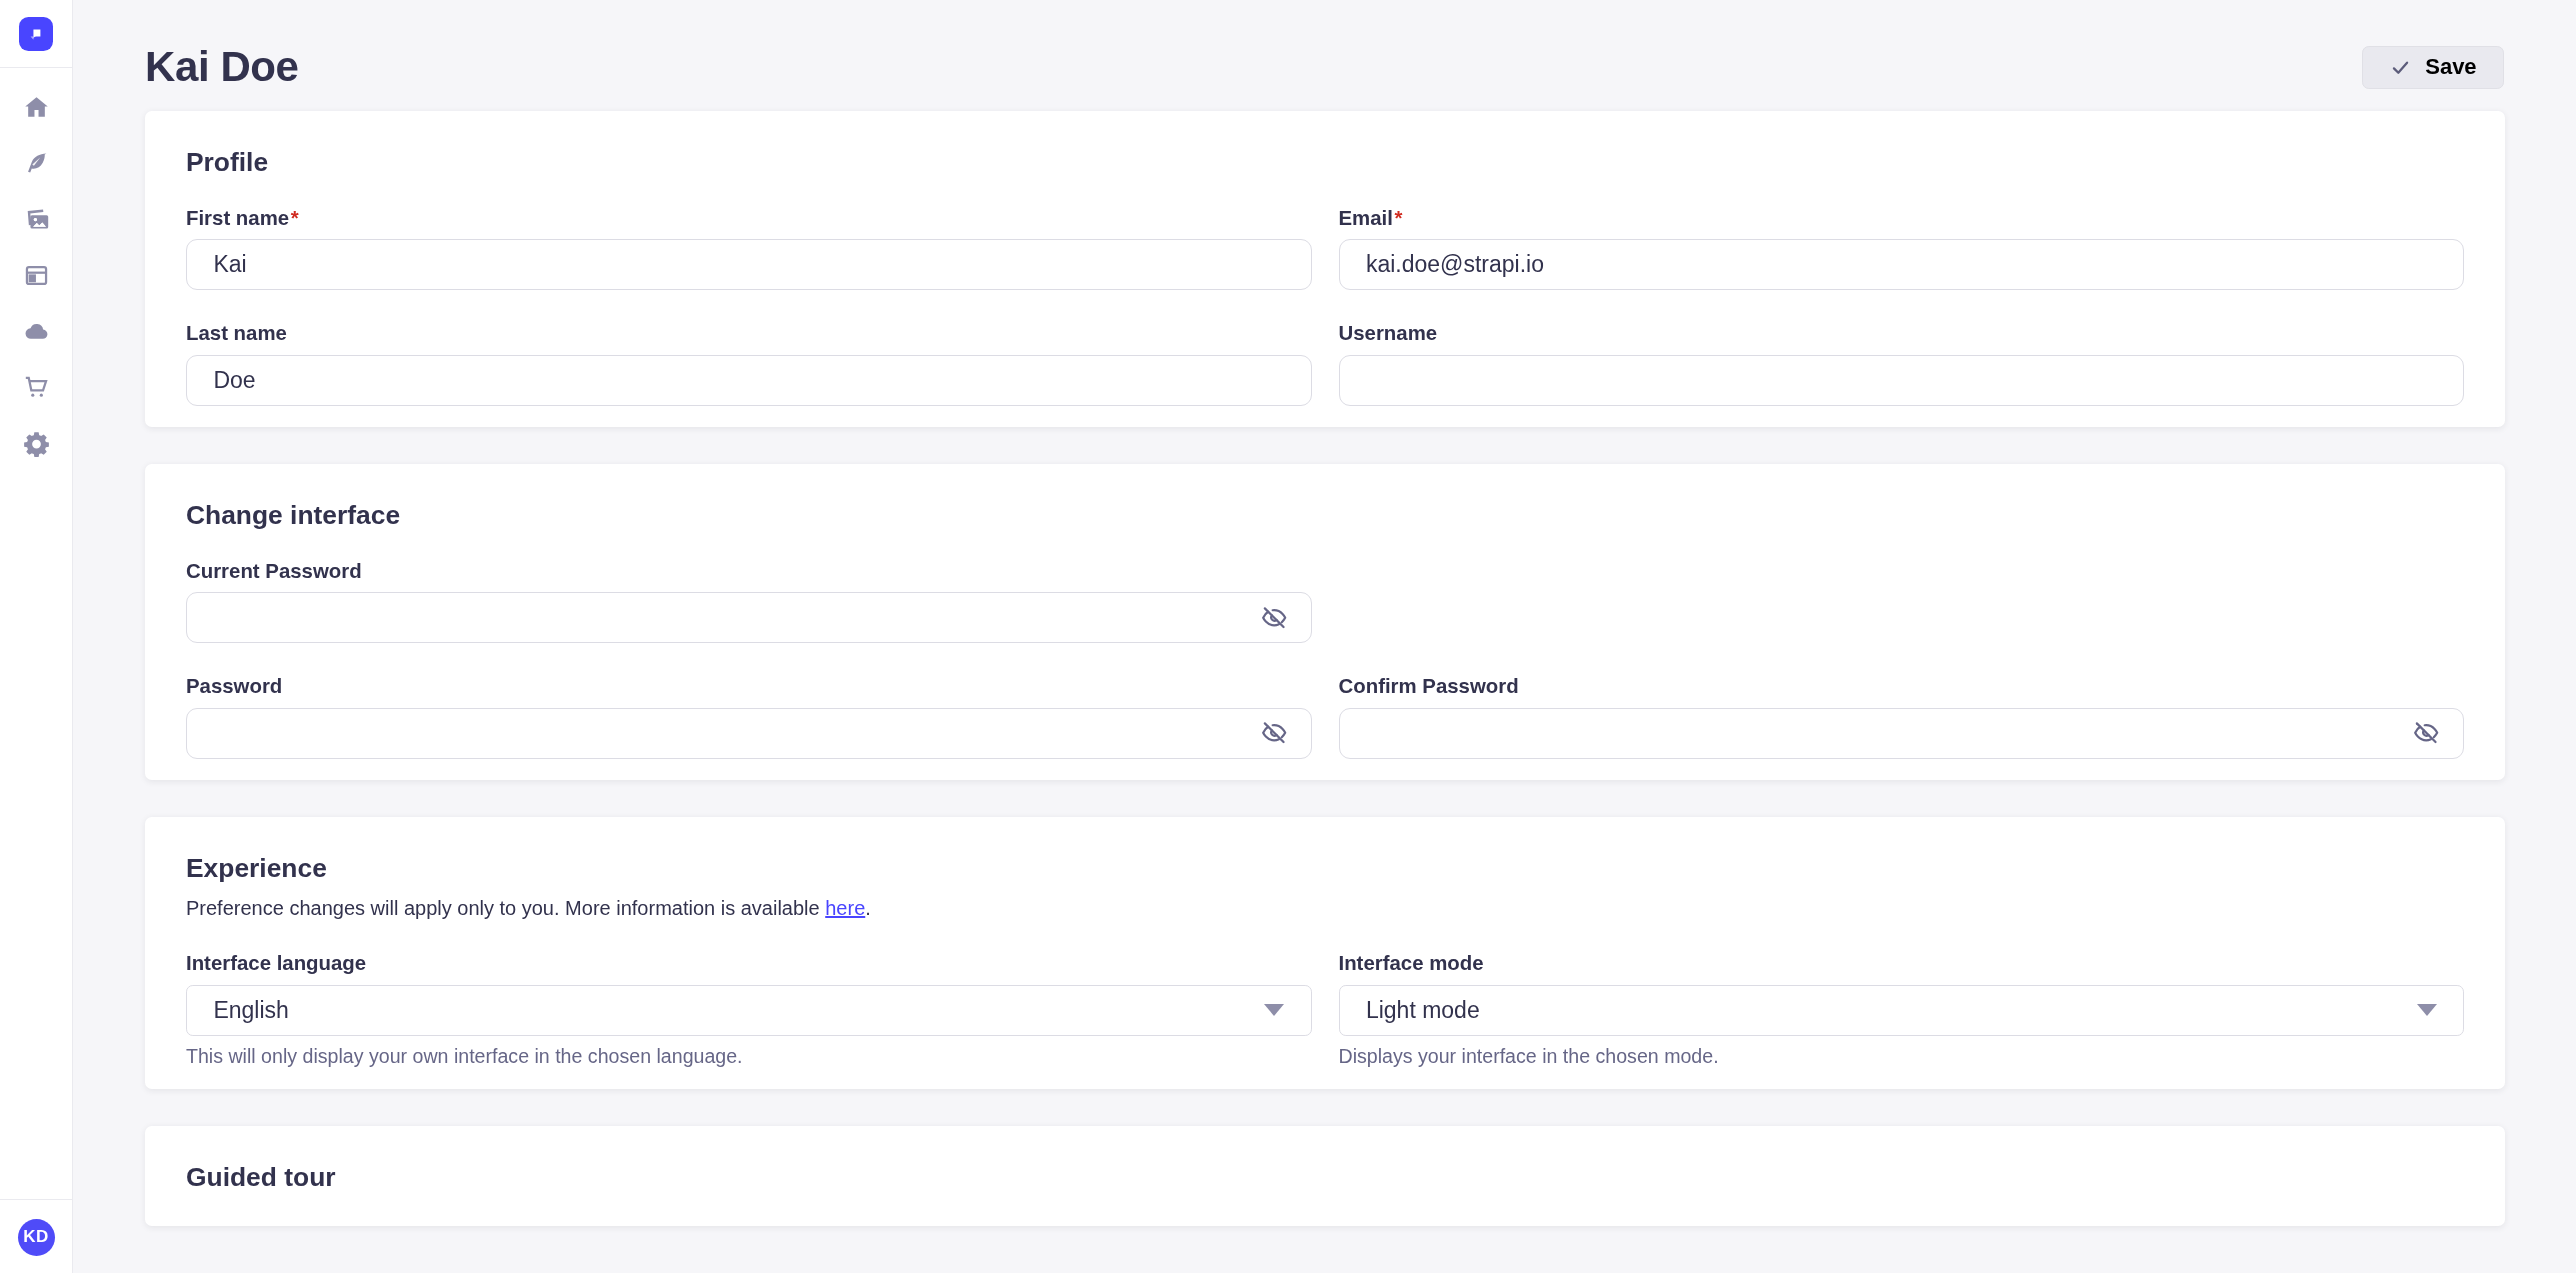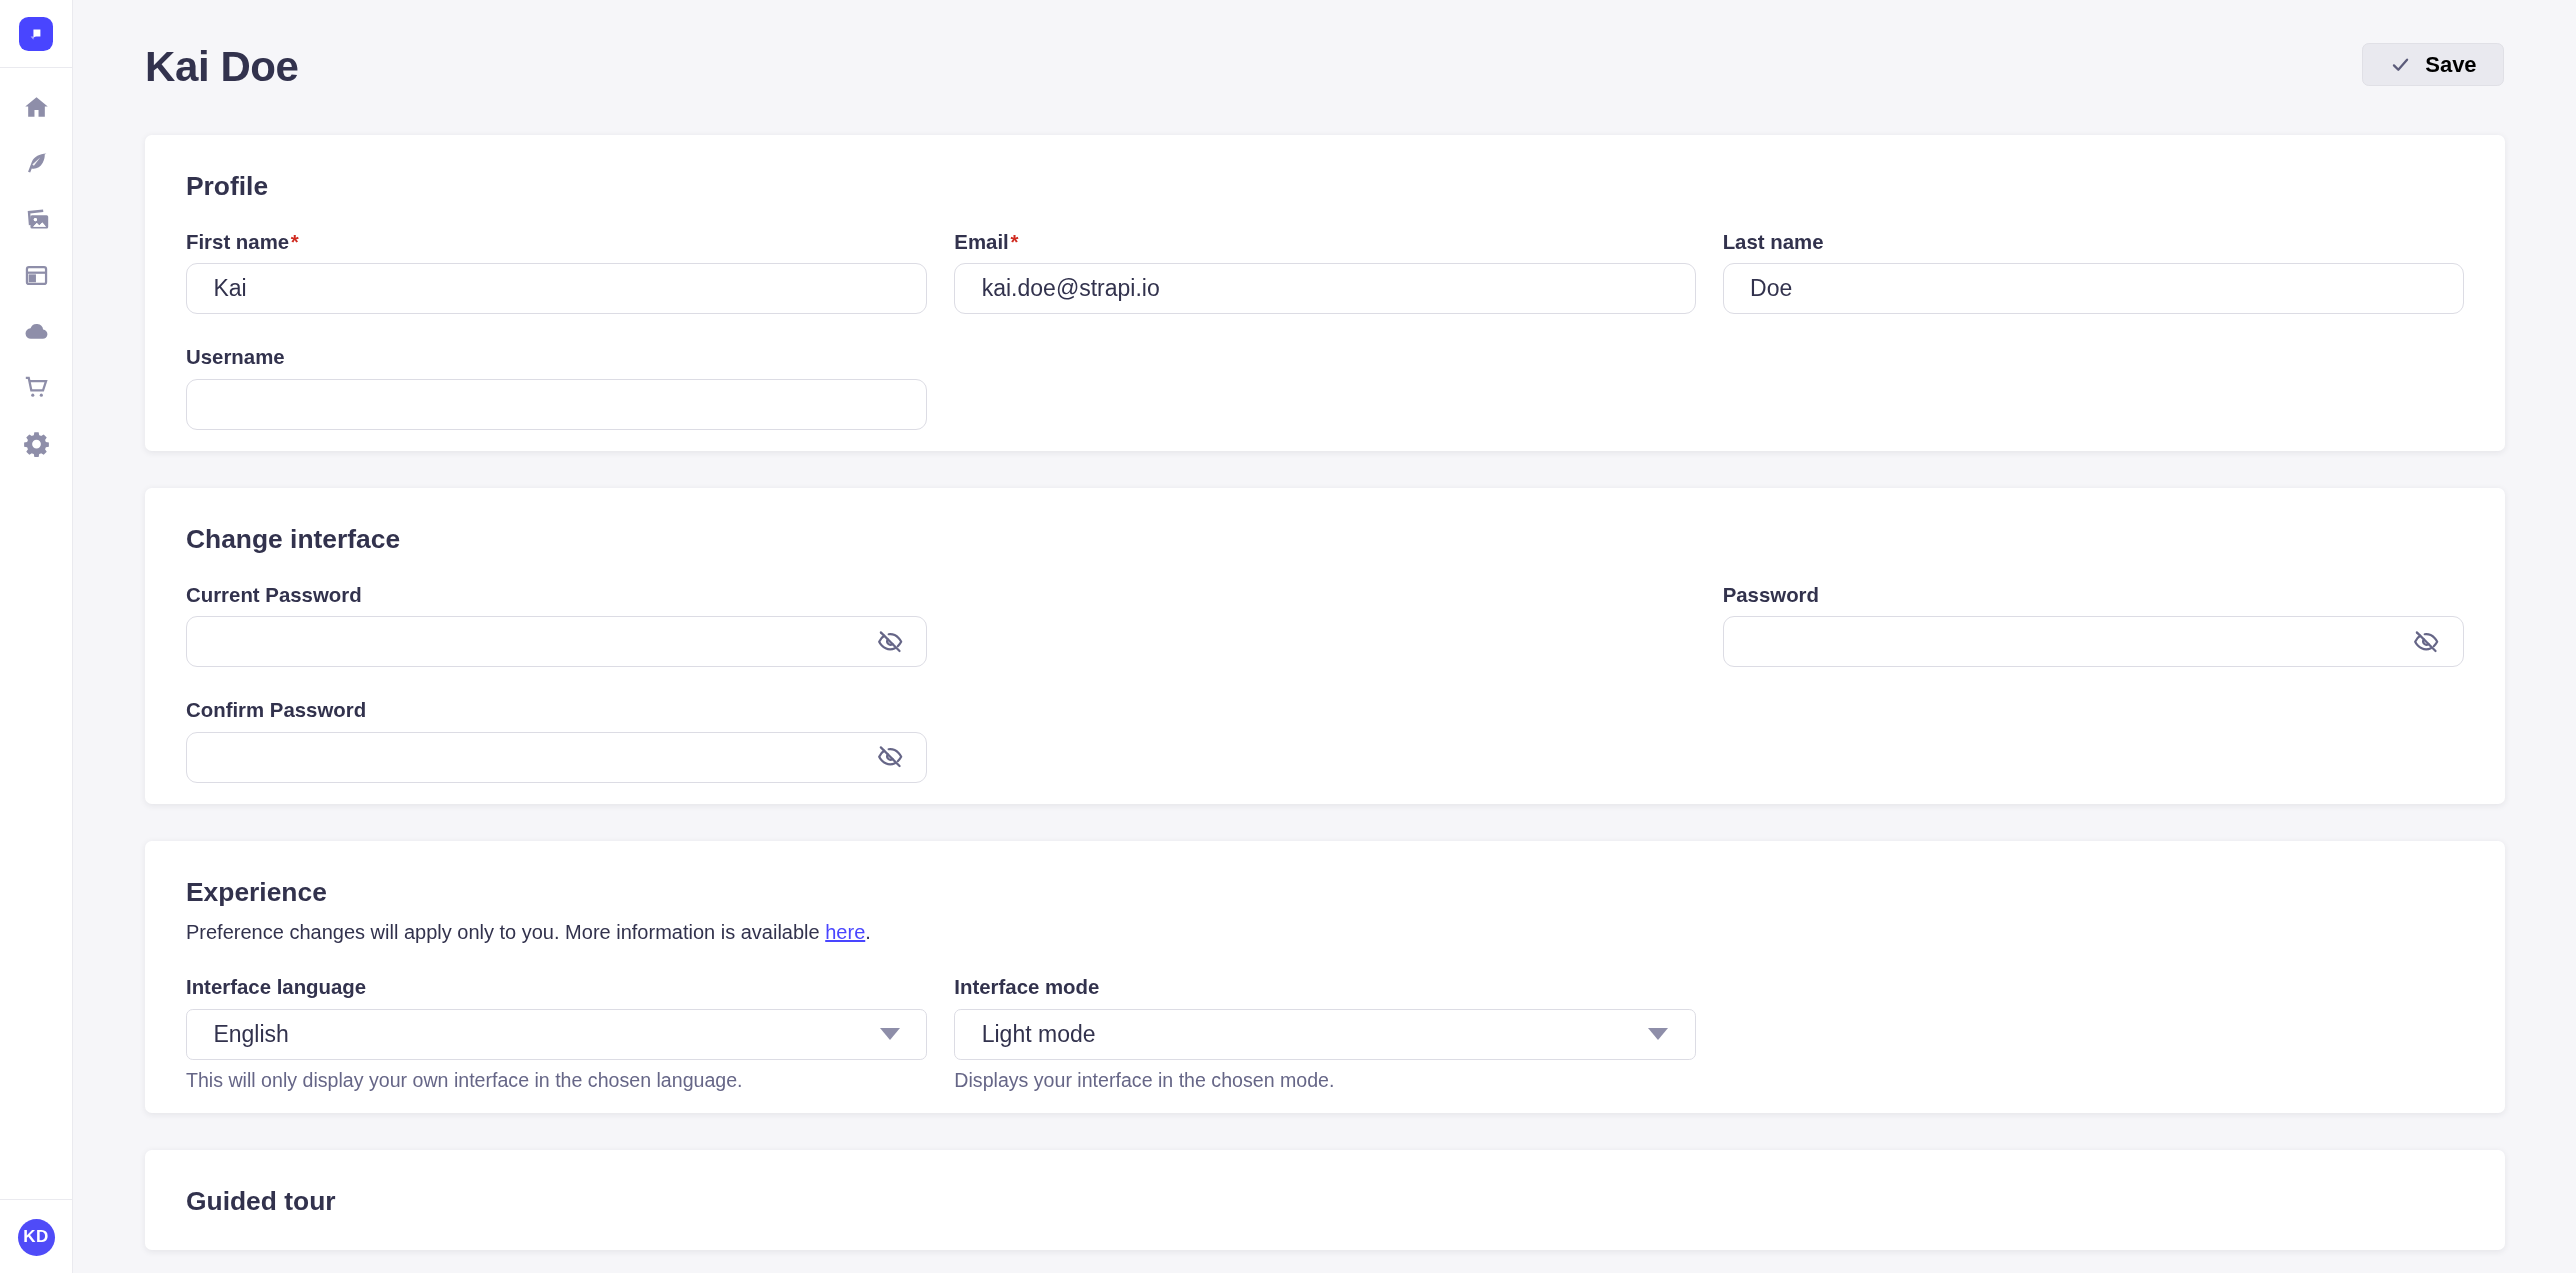--- a/index.html
+++ b/index.html
@@ -38,43 +38,43 @@
   }
   .avatar {
     width:37px; height:37px; border-radius:50%; background:#4f4bf8; color:#fff;
     display:flex; align-items:center; justify-content:center;
     font-size:17px; font-weight:700; letter-spacing:0.4px; cursor:pointer;
   }
 
   
   .main { margin-left:75px; }
   .page-header {
-    display:flex; justify-content:space-between;
-    padding:43px 72px 44px 70px;
+    display:flex; align-items:center; justify-content:space-between;
+    padding:43px 72px 20px 70px;
   }
   .page-title { font-size:42px; font-weight:700; margin:0; color:#32324d; letter-spacing:-0.4px; }
   .save-btn {
     display:flex; align-items:center; gap:14.5px;
     background:#e9e9ef; border:1.7px solid #e0e0e6; border-radius:6.8px;
     height:43px; padding:0 26.4px; cursor:pointer;
     font-family:"Liberation Sans", sans-serif;
     font-size:22px; font-weight:600; color:#000000;
   }
   .save-btn svg { width:21px; height:21px; }
 
   .content { padding:0 71px 34px 70px; }
   .card {
     background:#ffffff; border-radius:6.8px;
     box-shadow:0 1.7px 6.8px rgba(33,33,52,0.08);
     padding:36px 41px 21px 41px;
     margin-bottom:37px;
   }
   .card-heading { font-size:26.4px; font-weight:600; margin:0 0 29px 0; color:#32324d; }
 
-  .grid { display:grid; grid-template-columns:1fr 1fr 1fr; column-gap:27px; row-gap:32px; }
+  .grid { display:grid; grid-template-columns:1fr 1fr; column-gap:27px; row-gap:32px; }
 
   .field-label {
     display:block; font-size:20.4px; font-weight:700; color:#32324d; margin-bottom:9.4px;
   }
   .req { color:#d02b20; font-size:20.4px; margin-left:1.7px; }
   .text-input {
     width:100%; height:51px; border:1.7px solid #dcdce4; border-radius:11px;
     padding:0 26.4px; font-size:23px; color:#32324d; background:#fff;
     font-family:"Liberation Sans", sans-serif; outline:none;
   }

